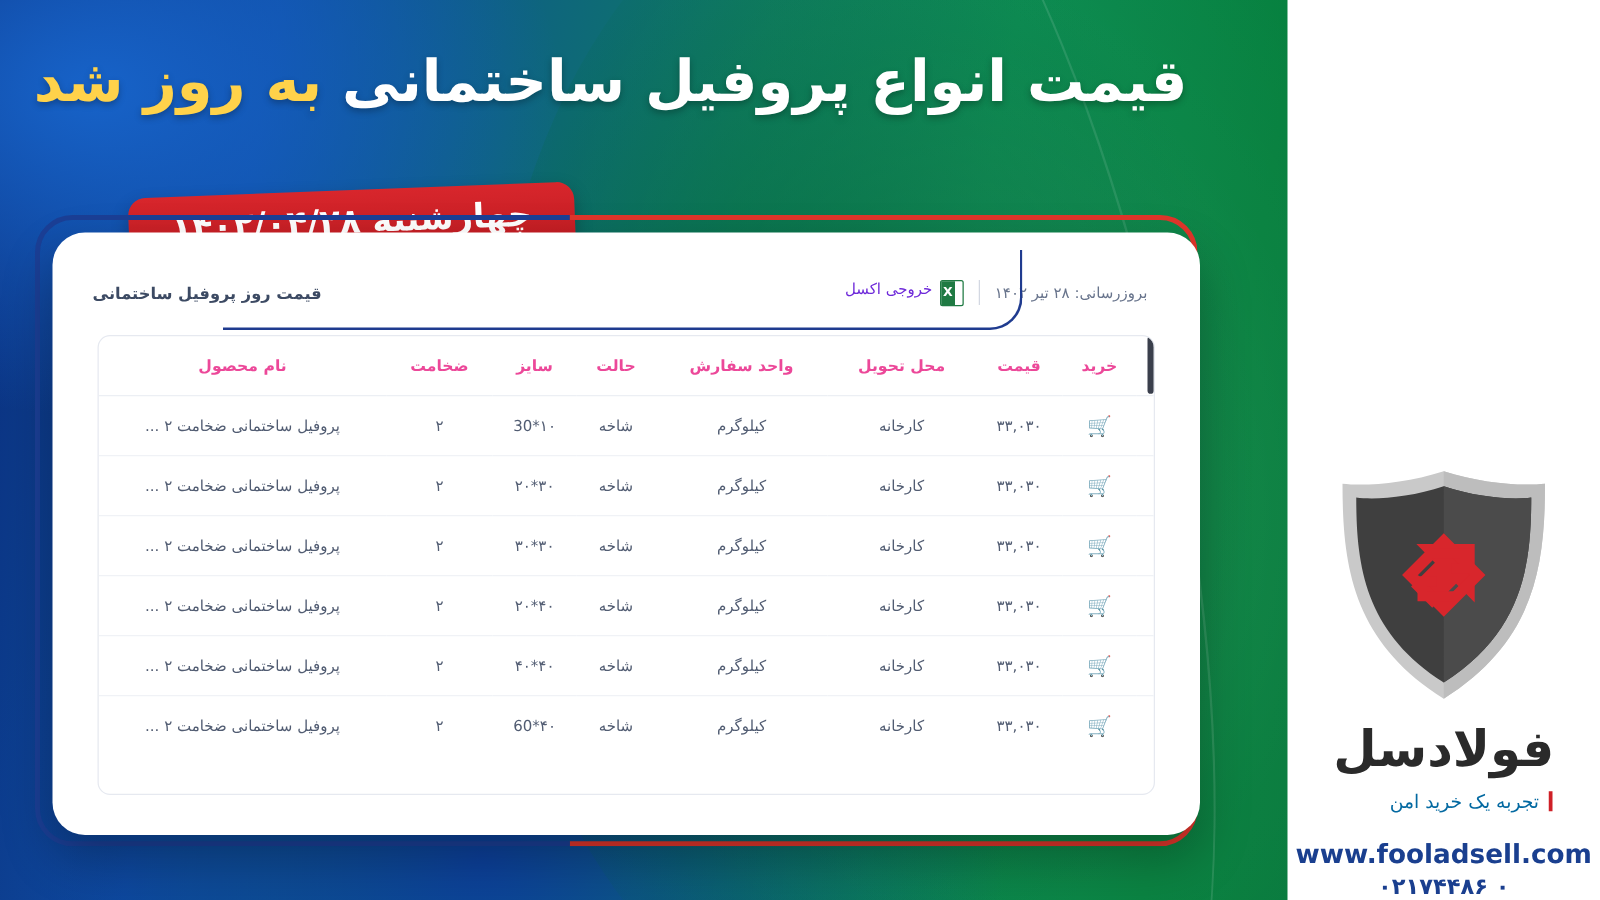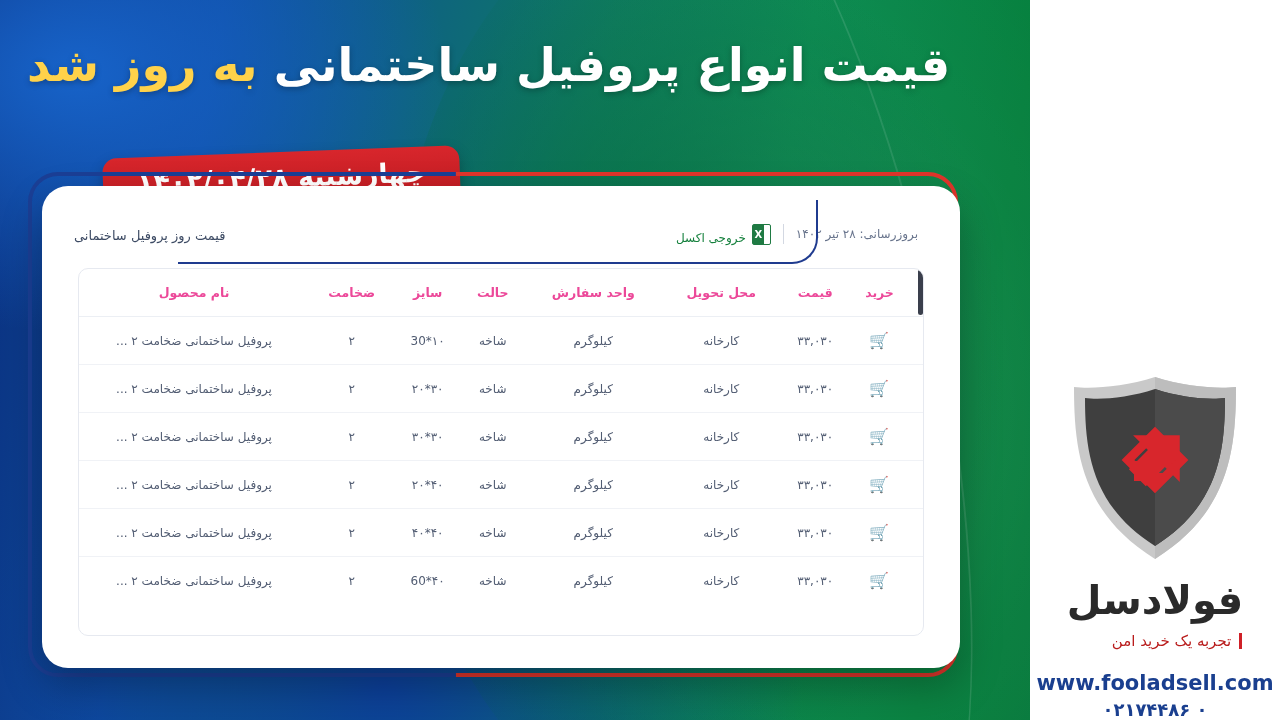--- a/index.html
+++ b/index.html
@@ -63,21 +63,21 @@
     padding-top: 150px;
   }
   .shield-wrap { position: relative; width: 175px; height: 190px; }
   .logo-name {
     margin-top: 14px;
     font-size: 40px; font-weight: bold; color: #2a2a2a;
     letter-spacing: 1px; direction: rtl;
   }
   .logo-sub {
     margin-top: 10px;
-    font-size: 15px; color: #b91c1c; direction: rtl;
+    font-size: 15px; color: #0369a1; direction: rtl;
     border-right: 3px solid #cf2027;
     padding-right: 8px;
     line-height: 1.1;
     margin-left: 44px;
   }
   .brand-site {
     margin-top: 22px;
     font-size: 21px; color: #1a3f8f; font-weight: bold;
     direction: ltr;
   }
@@ -134,37 +134,38 @@
   .app-header {
     position: relative;
     height: 62px;
     display: flex; align-items: center;
     justify-content: space-between;
     padding: 0 28px 0 18px;
   }
   .app-title {
     font-size: 13px; color: #3c4a63;
     margin-top: 9px;
+    font-weight: bold;
   }
   .header-curve {
     position: absolute;
     right: 128px; top: 0px;
     width: 640px; height: 64px;
     border-bottom: 2px solid #1f3b8f;
     border-right: 2px solid #1f3b8f;
     border-bottom-right-radius: 26px;
   }
   .header-tools {
     display: flex; align-items: center; gap: 12px;
     font-size: 12px; color: #5a6780;
     margin-top: 6px;
   }
   .excel-btn {
-    display: flex; align-items: flex-end; gap: 6px;
-    color: #15803d; cursor: pointer;
+    display: flex; align-items: flex-start; gap: 6px;
+    color: #6d28d9; cursor: pointer;
   }
   .excel-icon {
     width: 19px; height: 21px;
     background: #ffffff;
     border: 1.6px solid #1f7a43;
     border-radius: 2px;
     position: relative;
   }
   .excel-icon::after {
     content: "X";

